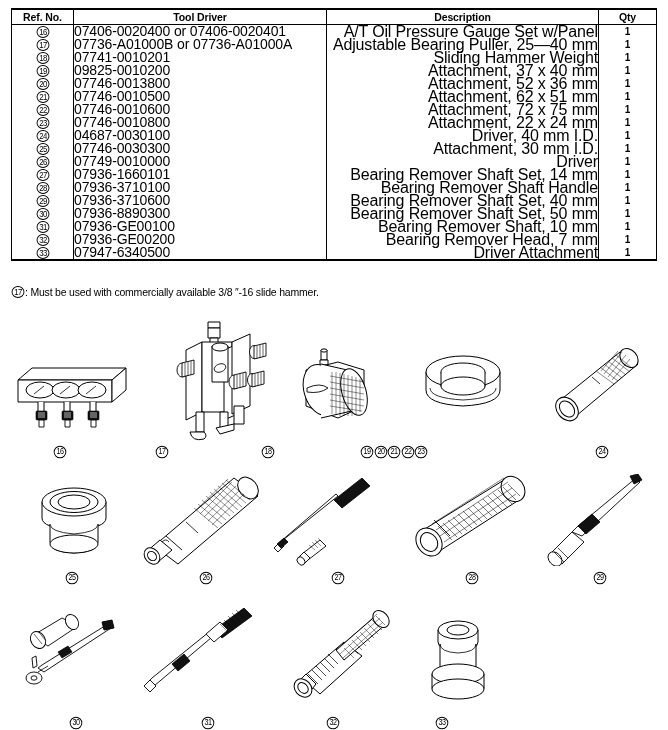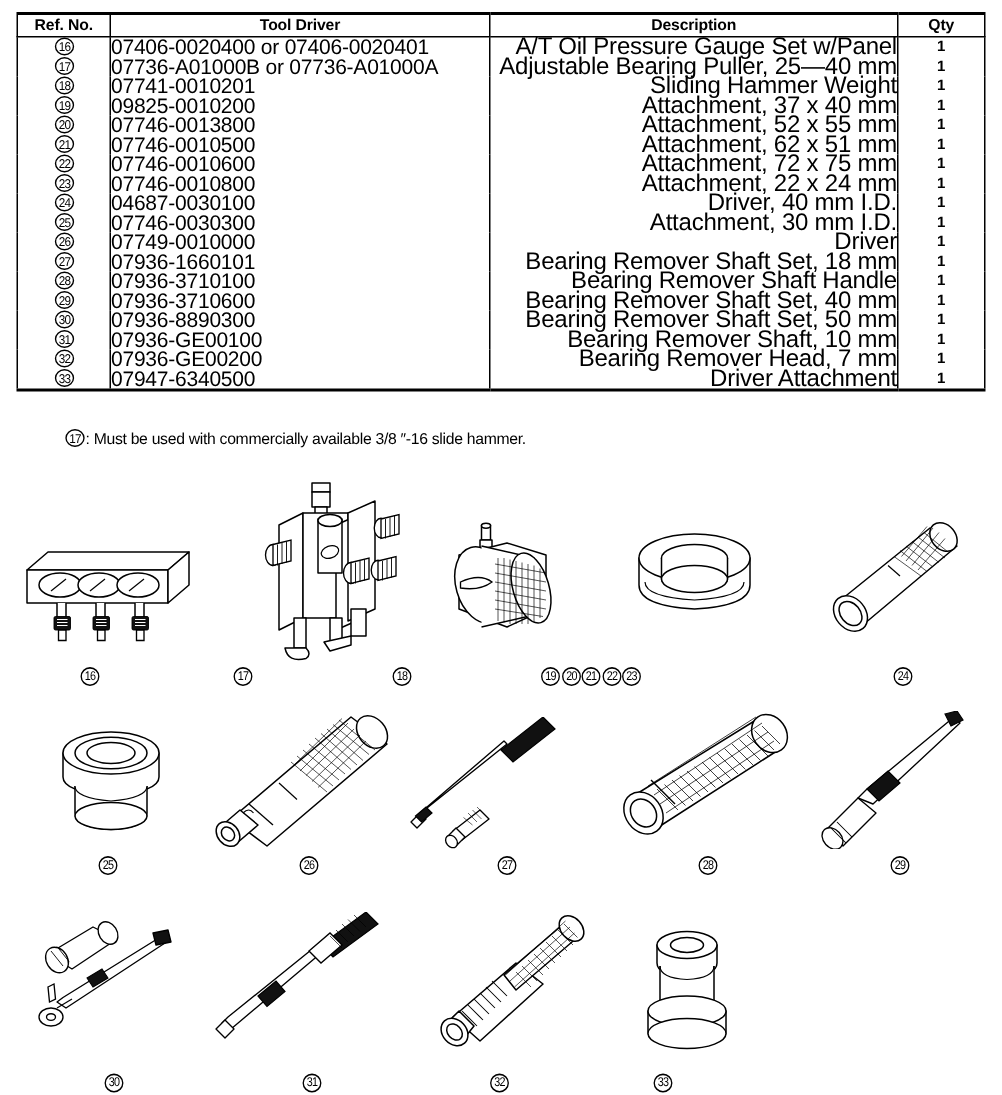--- a/index.html
+++ b/index.html
@@ -79,21 +79,20 @@
   }
 
   
   #footnote {
     position: absolute;
     left: 11px;
     top: 286px;
     font-size: 10.5px;
     letter-spacing: -0.2px;
     white-space: nowrap;
-    margin-left: 32px;
   }
   #footnote .circ { vertical-align: 1px; }
 
   
   #figures {
     position: absolute;
     left: 0;
     top: 310px;
     width: 668px;
     height: 420px;
@@ -153,21 +152,21 @@
         </tr>
         <tr>
           <td class="ref"><span class="circ">19</span></td>
           <td class="tool">09825-0010200</td>
           <td class="desc">Attachment, 37 x 40 mm</td>
           <td class="qty">1</td>
         </tr>
         <tr>
           <td class="ref"><span class="circ">20</span></td>
           <td class="tool">07746-0013800</td>
-          <td class="desc">Attachment, 52 x 55 mm</td>
+          <td class="desc">Attachment, 52 x 36 mm</td>
           <td class="qty">1</td>
         </tr>
         <tr>
           <td class="ref"><span class="circ">21</span></td>
           <td class="tool">07746-0010500</td>
           <td class="desc">Attachment, 62 x 51 mm</td>
           <td class="qty">1</td>
         </tr>
         <tr>
           <td class="ref"><span class="circ">22</span></td>
@@ -195,21 +194,21 @@
         </tr>
         <tr>
           <td class="ref"><span class="circ">26</span></td>
           <td class="tool">07749-0010000</td>
           <td class="desc">Driver</td>
           <td class="qty">1</td>
         </tr>
         <tr>
           <td class="ref"><span class="circ">27</span></td>
           <td class="tool">07936-1660101</td>
-          <td class="desc">Bearing Remover Shaft Set, 18 mm</td>
+          <td class="desc">Bearing Remover Shaft Set, 14 mm</td>
           <td class="qty">1</td>
         </tr>
         <tr>
           <td class="ref"><span class="circ">28</span></td>
           <td class="tool">07936-3710100</td>
           <td class="desc">Bearing Remover Shaft Handle</td>
           <td class="qty">1</td>
         </tr>
         <tr>
           <td class="ref"><span class="circ">29</span></td>

